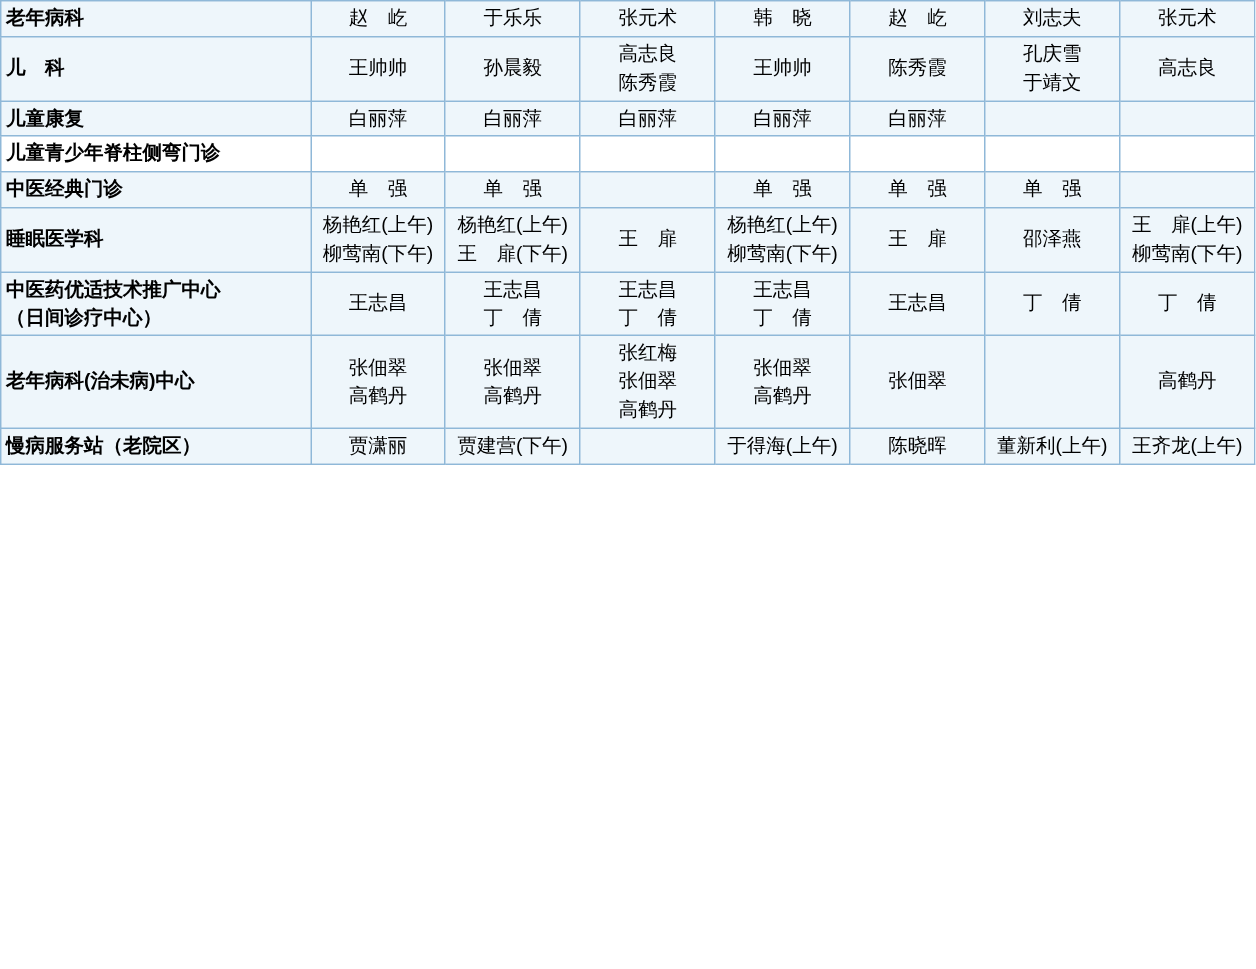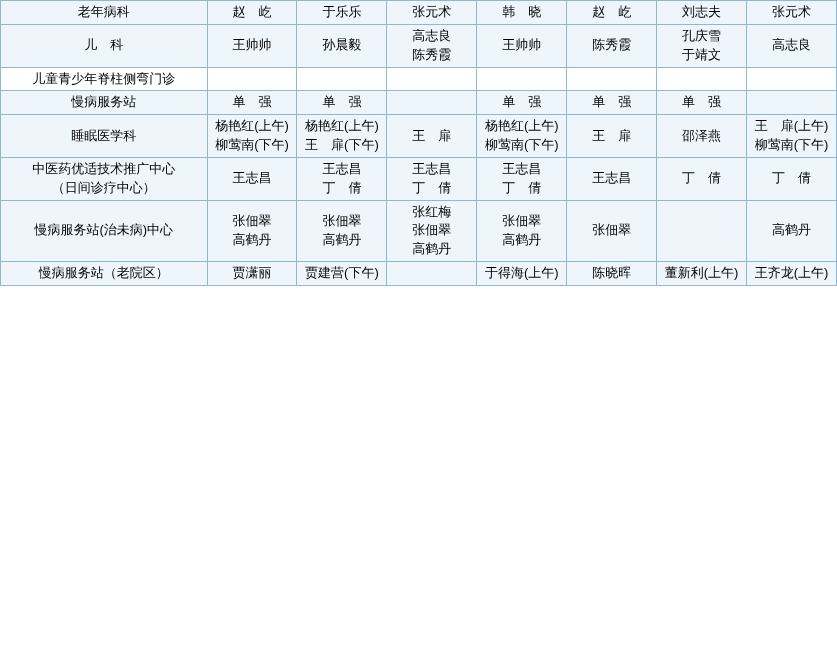--- a/index.html
+++ b/index.html
@@ -21,22 +21,22 @@
   #schedule-table td {
     border: 1px solid #8fb8d8;
     vertical-align: middle;
     padding: 2px 3px;
     font-size: 13px;
     color: #000000;
     line-height: 1.45;
     box-sizing: border-box;
   }
   td.dept {
-    text-align: center;
-    font-weight: normal;
+    text-align: left;
+    font-weight: bold;
     font-size: 14.5px;
     width: 186px;
   }
   td.dept.small {
     font-size: 13.5px;
   }
   td.cell {
     text-align: center;
     font-size: 12.5px;
     width: 81px;
@@ -109,20 +109,46 @@
           <span class="line">陈秀霞</span>
         </td>
         <td class="cell">
           <span class="line">孔庆雪</span>
           <span class="line">于靖文</span>
         </td>
         <td class="cell">
           <span class="line">高志良</span>
         </td>
       </tr>
+      <tr class="tint">
+        <td class="dept">
+          <span class="line">儿童康复</span>
+        </td>
+        <td class="cell">
+          <span class="line">白丽萍</span>
+        </td>
+        <td class="cell">
+          <span class="line">白丽萍</span>
+        </td>
+        <td class="cell">
+          <span class="line">白丽萍</span>
+        </td>
+        <td class="cell">
+          <span class="line">白丽萍</span>
+        </td>
+        <td class="cell">
+          <span class="line">白丽萍</span>
+        </td>
+        <td class="cell">
+          <span class="line"></span>
+        </td>
+        <td class="cell">
+          <span class="line"></span>
+        </td>
+      </tr>
       <tr class="plain">
         <td class="dept small">
           <span class="line">儿童青少年脊柱侧弯门诊</span>
         </td>
         <td class="cell">
           <span class="line"></span>
         </td>
         <td class="cell">
           <span class="line"></span>
         </td>
@@ -137,21 +163,21 @@
         </td>
         <td class="cell">
           <span class="line"></span>
         </td>
         <td class="cell">
           <span class="line"></span>
         </td>
       </tr>
       <tr class="tint">
         <td class="dept">
-          <span class="line">慢病服务站</span>
+          <span class="line">中医经典门诊</span>
         </td>
         <td class="cell">
           <span class="line">单　强</span>
         </td>
         <td class="cell">
           <span class="line">单　强</span>
         </td>
         <td class="cell">
           <span class="line"></span>
         </td>
@@ -223,21 +249,21 @@
         </td>
         <td class="cell">
           <span class="line">丁　倩</span>
         </td>
         <td class="cell">
           <span class="line">丁　倩</span>
         </td>
       </tr>
       <tr class="tint">
         <td class="dept small">
-          <span class="line">慢病服务站(治未病)中心</span>
+          <span class="line">老年病科(治未病)中心</span>
         </td>
         <td class="cell">
           <span class="line">张佃翠</span>
           <span class="line">高鹤丹</span>
         </td>
         <td class="cell">
           <span class="line">张佃翠</span>
           <span class="line">高鹤丹</span>
         </td>
         <td class="cell">

